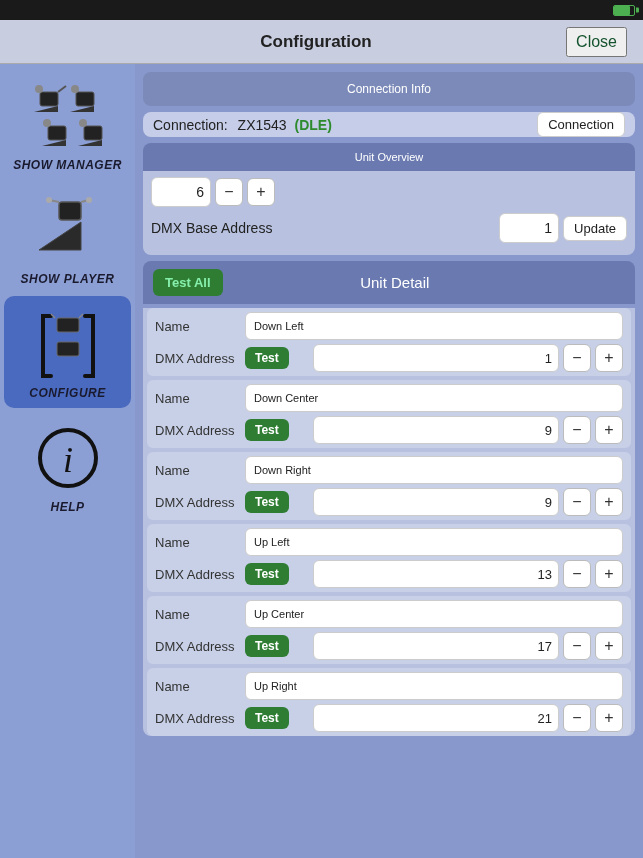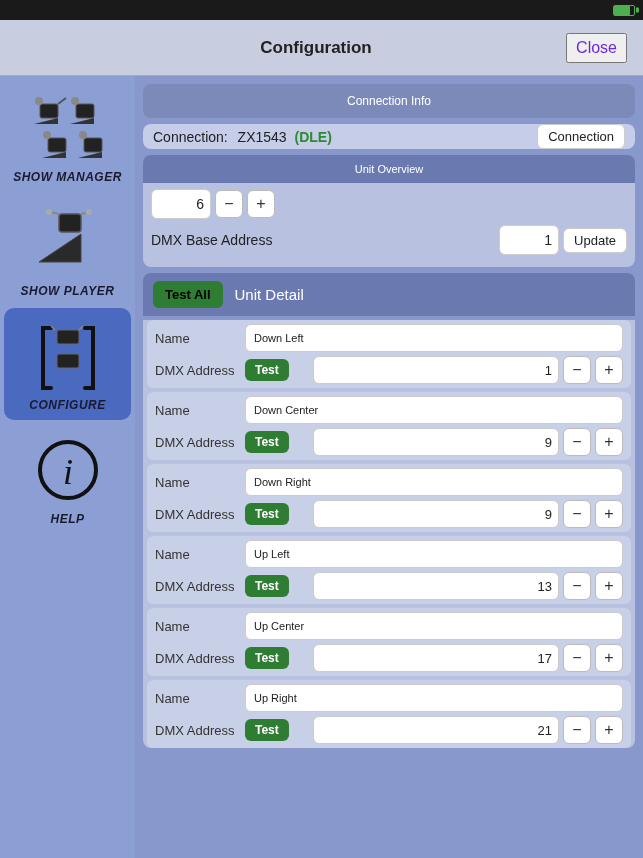--- a/index.html
+++ b/index.html
@@ -42,36 +42,36 @@
     }
     .battery-fill {
       background: #4caf50;
       height: 100%;
       width: 80%;
       border-radius: 1px;
     }
 
     
     .top-nav {
-      height: 56px;
+      height: 44px;
       background: #c8cde0;
       display: flex;
       align-items: center;
       justify-content: space-between;
       padding: 0 16px;
       border-bottom: 1px solid #aaa;
     }
     .nav-title {
       font-size: 17px;
       font-weight: 600;
       color: #222;
     }
     .nav-close-btn {
       font-size: 16px;
-      color: #6d28d9;
+      color: #14532d;
       cursor: pointer;
       padding: 4px 8px;
     }
 
     
     .main-layout {
       display: flex;
       height: calc(858px - 64px);
     }
 
@@ -226,35 +226,35 @@
     .unit-detail-header {
       background: #6a7ab0;
       border-radius: 8px 8px 0 0;
       padding: 8px 10px;
       display: flex;
       align-items: center;
       margin-bottom: 0;
     }
     .test-all-btn {
       background: #2e7d32;
-      color: #000000;
+      color: #86efac;
       border: none;
       border-radius: 6px;
       padding: 6px 12px;
       font-size: 13px;
       font-weight: 600;
       cursor: pointer;
       margin-right: 12px;
     }
     .unit-detail-title {
       font-size: 15px;
       font-weight: 500;
       color: #fff;
       flex: 1;
-      text-align: left;
+      text-align: center;
       padding-right: 70px;
     }
 
     .unit-detail-body {
       background: #b8c2e0;
       border-radius: 0 0 8px 8px;
       padding: 0;
       margin-bottom: 6px;
     }
 

